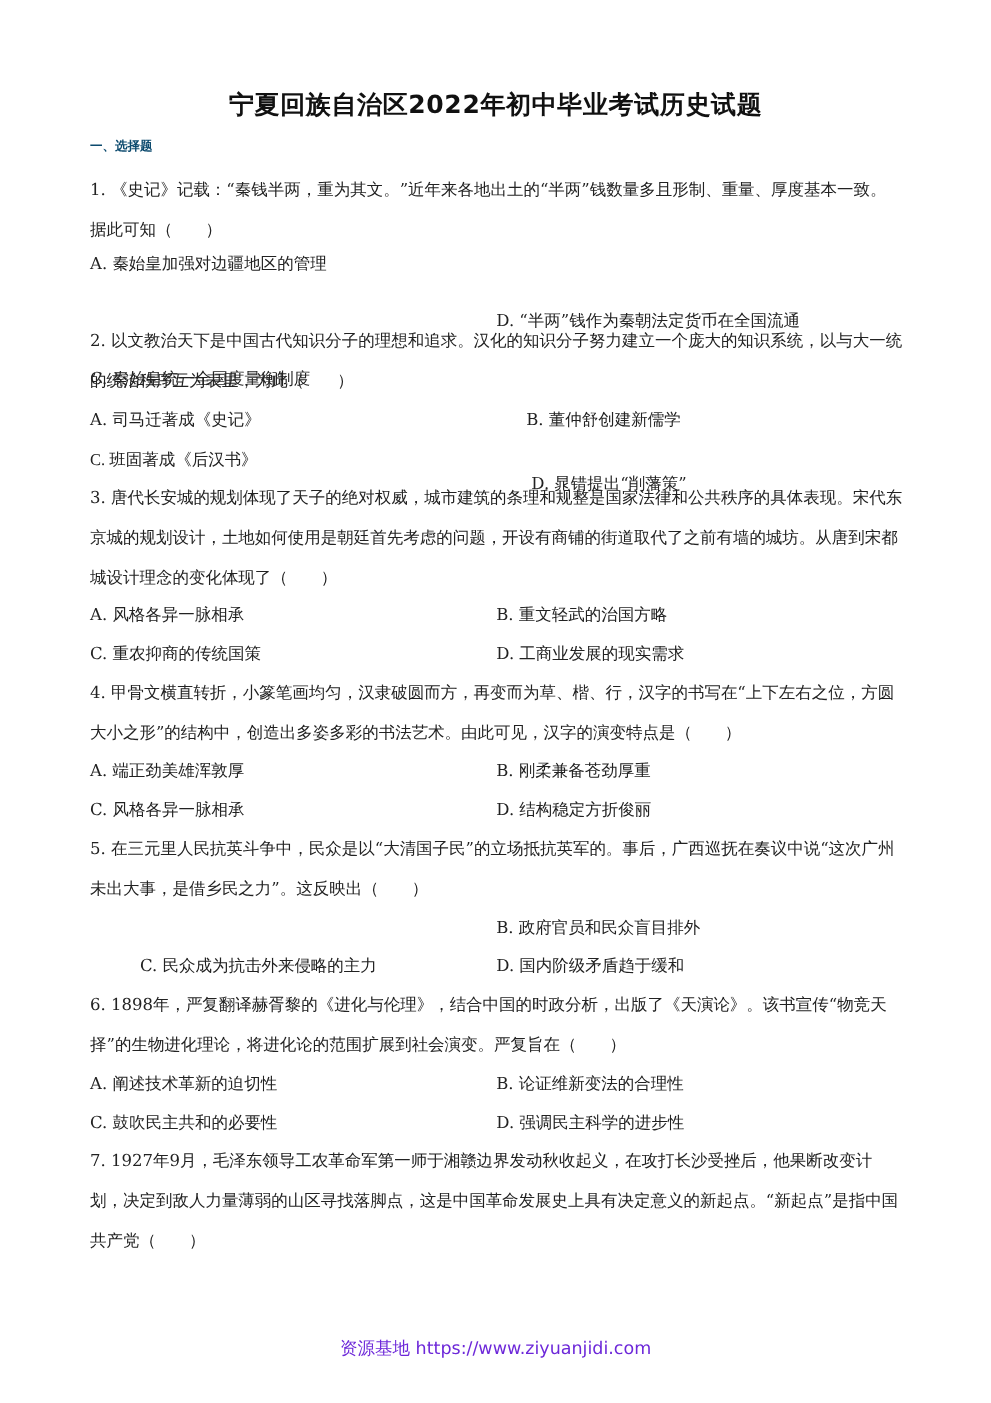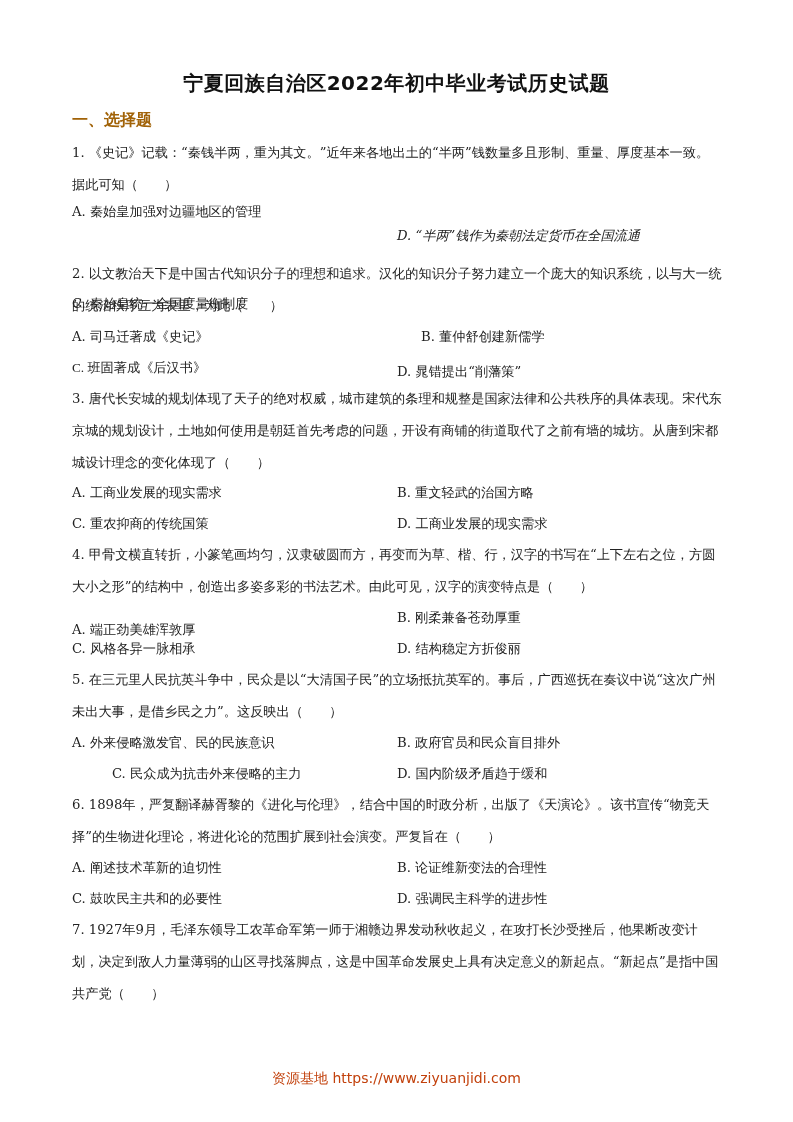--- a/index.html
+++ b/index.html
@@ -10,70 +10,69 @@
     }
     .page { position: absolute; left: 0; top: 0; width: 793px; height: 846px; }
     .title {
       position: absolute; left: 0; top: 70px; width: 793px; text-align: center;
       font-family: "DejaVu Sans", "Liberation Sans", sans-serif;
       font-weight: bold; font-size: 20px; letter-spacing: 0.5px; color: #111;
     }
     .section {
       position: absolute; left: 72px; top: 110px;
       font-family: "DejaVu Sans", "Liberation Sans", sans-serif;
-      font-weight: bold; font-size: 16px; color: #a16207;
+      font-weight: bold; font-size: 10px; color: #0c4a6e;
     }
     .q {
       position: absolute; left: 72px; width: 650px;
       font-size: 13.2px; line-height: 32px; color: #222;
     }
     .opt {
       position: absolute; font-size: 13.2px; line-height: 20px; color: #222; white-space: nowrap;
     }
     .opt.left { left: 72px; }
     .opt.right { left: 397px; }
     .footer {
       position: absolute; left: 0; top: 1070px; width: 793px; text-align: center;
       font-family: "DejaVu Sans", "Liberation Sans", sans-serif;
-      font-size: 14px; color: #c2410c;
+      font-size: 14px; color: #6d28d9;
     }
   </style>
 </head>
 <body>
 
 <div class="page">
 
   <div class="title">宁夏回族自治区2022年初中毕业考试历史试题</div>
   <div class="section">一、选择题</div>
 
   <div class="q" style="top:137px;">1. 《史记》记载：“秦钱半两，重为其文。”近年来各地出土的“半两”钱数量多且形制、重量、厚度基本一致。据此可知（　　）</div>
   <div class="opt left" style="top:202px;">A. 秦始皇加强对边疆地区的管理</div>
   <div class="opt left" style="top:247px;margin-top:47px;">C. 秦始皇统一全国度量衡制度</div>
-  <div class="opt right" style="top:226px;font-style:italic;">D. “半两”钱作为秦朝法定货币在全国流通</div>
+  <div class="opt right" style="top:248px;">D. “半两”钱作为秦朝法定货币在全国流通</div>
 
   <div class="q" style="top:258px;">2. 以文教治天下是中国古代知识分子的理想和追求。汉化的知识分子努力建立一个庞大的知识系统，以与大一统的统治秩序互为表里，为此（　　）</div>
   <div class="opt left" style="top:327px;">A. 司马迁著成《史记》</div>
   <div class="opt right" style="top:327px;margin-left:24px;">B. 董仲舒创建新儒学</div>
   <div class="opt left" style="top:358px;font-family:Liberation Serif, serif;">C. 班固著成《后汉书》</div>
-  <div class="opt right" style="top:362px;">D. 晁错提出“削藩策”</div>
+  <div class="opt right" style="top:378px;margin-left:28px;">D. 晁错提出“削藩策”</div>
 
   <div class="q" style="top:383px;">3. 唐代长安城的规划体现了天子的绝对权威，城市建筑的条理和规整是国家法律和公共秩序的具体表现。宋代东京城的规划设计，土地如何使用是朝廷首先考虑的问题，开设有商铺的街道取代了之前有墙的城坊。从唐到宋都城设计理念的变化体现了（　　）</div>
-  <div class="opt left" style="top:483px;">A. 工商业发展的现实需求</div>
+  <div class="opt left" style="top:483px;">A. 风格各异一脉相承</div>
   <div class="opt right" style="top:483px;">B. 重文轻武的治国方略</div>
   <div class="opt left" style="top:514px;">C. 重农抑商的传统国策</div>
   <div class="opt right" style="top:514px;">D. 工商业发展的现实需求</div>
 
   <div class="q" style="top:539px;">4. 甲骨文横直转折，小篆笔画均匀，汉隶破圆而方，再变而为草、楷、行，汉字的书写在“上下左右之位，方圆大小之形”的结构中，创造出多姿多彩的书法艺术。由此可见，汉字的演变特点是（　　）</div>
-  <div class="opt left" style="top:608px;margin-top:12px;">A. 端正劲美雄浑敦厚</div>
+  <div class="opt left" style="top:608px;">A. 端正劲美雄浑敦厚</div>
   <div class="opt right" style="top:608px;">B. 刚柔兼备苍劲厚重</div>
   <div class="opt left" style="top:639px;">C. 风格各异一脉相承</div>
   <div class="opt right" style="top:639px;">D. 结构稳定方折俊丽</div>
 
   <div class="q" style="top:664px;">5. 在三元里人民抗英斗争中，民众是以“大清国子民”的立场抵抗英军的。事后，广西巡抚在奏议中说“这次广州未出大事，是借乡民之力”。这反映出（　　）</div>
-  <div class="opt left" style="top:733px;">A. 外来侵略激发官、民的民族意识</div>
   <div class="opt right" style="top:733px;">B. 政府官员和民众盲目排外</div>
   <div class="opt left" style="top:764px;margin-left:40px;">C. 民众成为抗击外来侵略的主力</div>
   <div class="opt right" style="top:764px;">D. 国内阶级矛盾趋于缓和</div>
 
   <div class="q" style="top:789px;">6. 1898年，严复翻译赫胥黎的《进化与伦理》，结合中国的时政分析，出版了《天演论》。该书宣传“物竞天择”的生物进化理论，将进化论的范围扩展到社会演变。严复旨在（　　）</div>
   <div class="opt left" style="top:858px;">A. 阐述技术革新的迫切性</div>
   <div class="opt right" style="top:858px;">B. 论证维新变法的合理性</div>
   <div class="opt left" style="top:889px;">C. 鼓吹民主共和的必要性</div>
   <div class="opt right" style="top:889px;">D. 强调民主科学的进步性</div>
 

